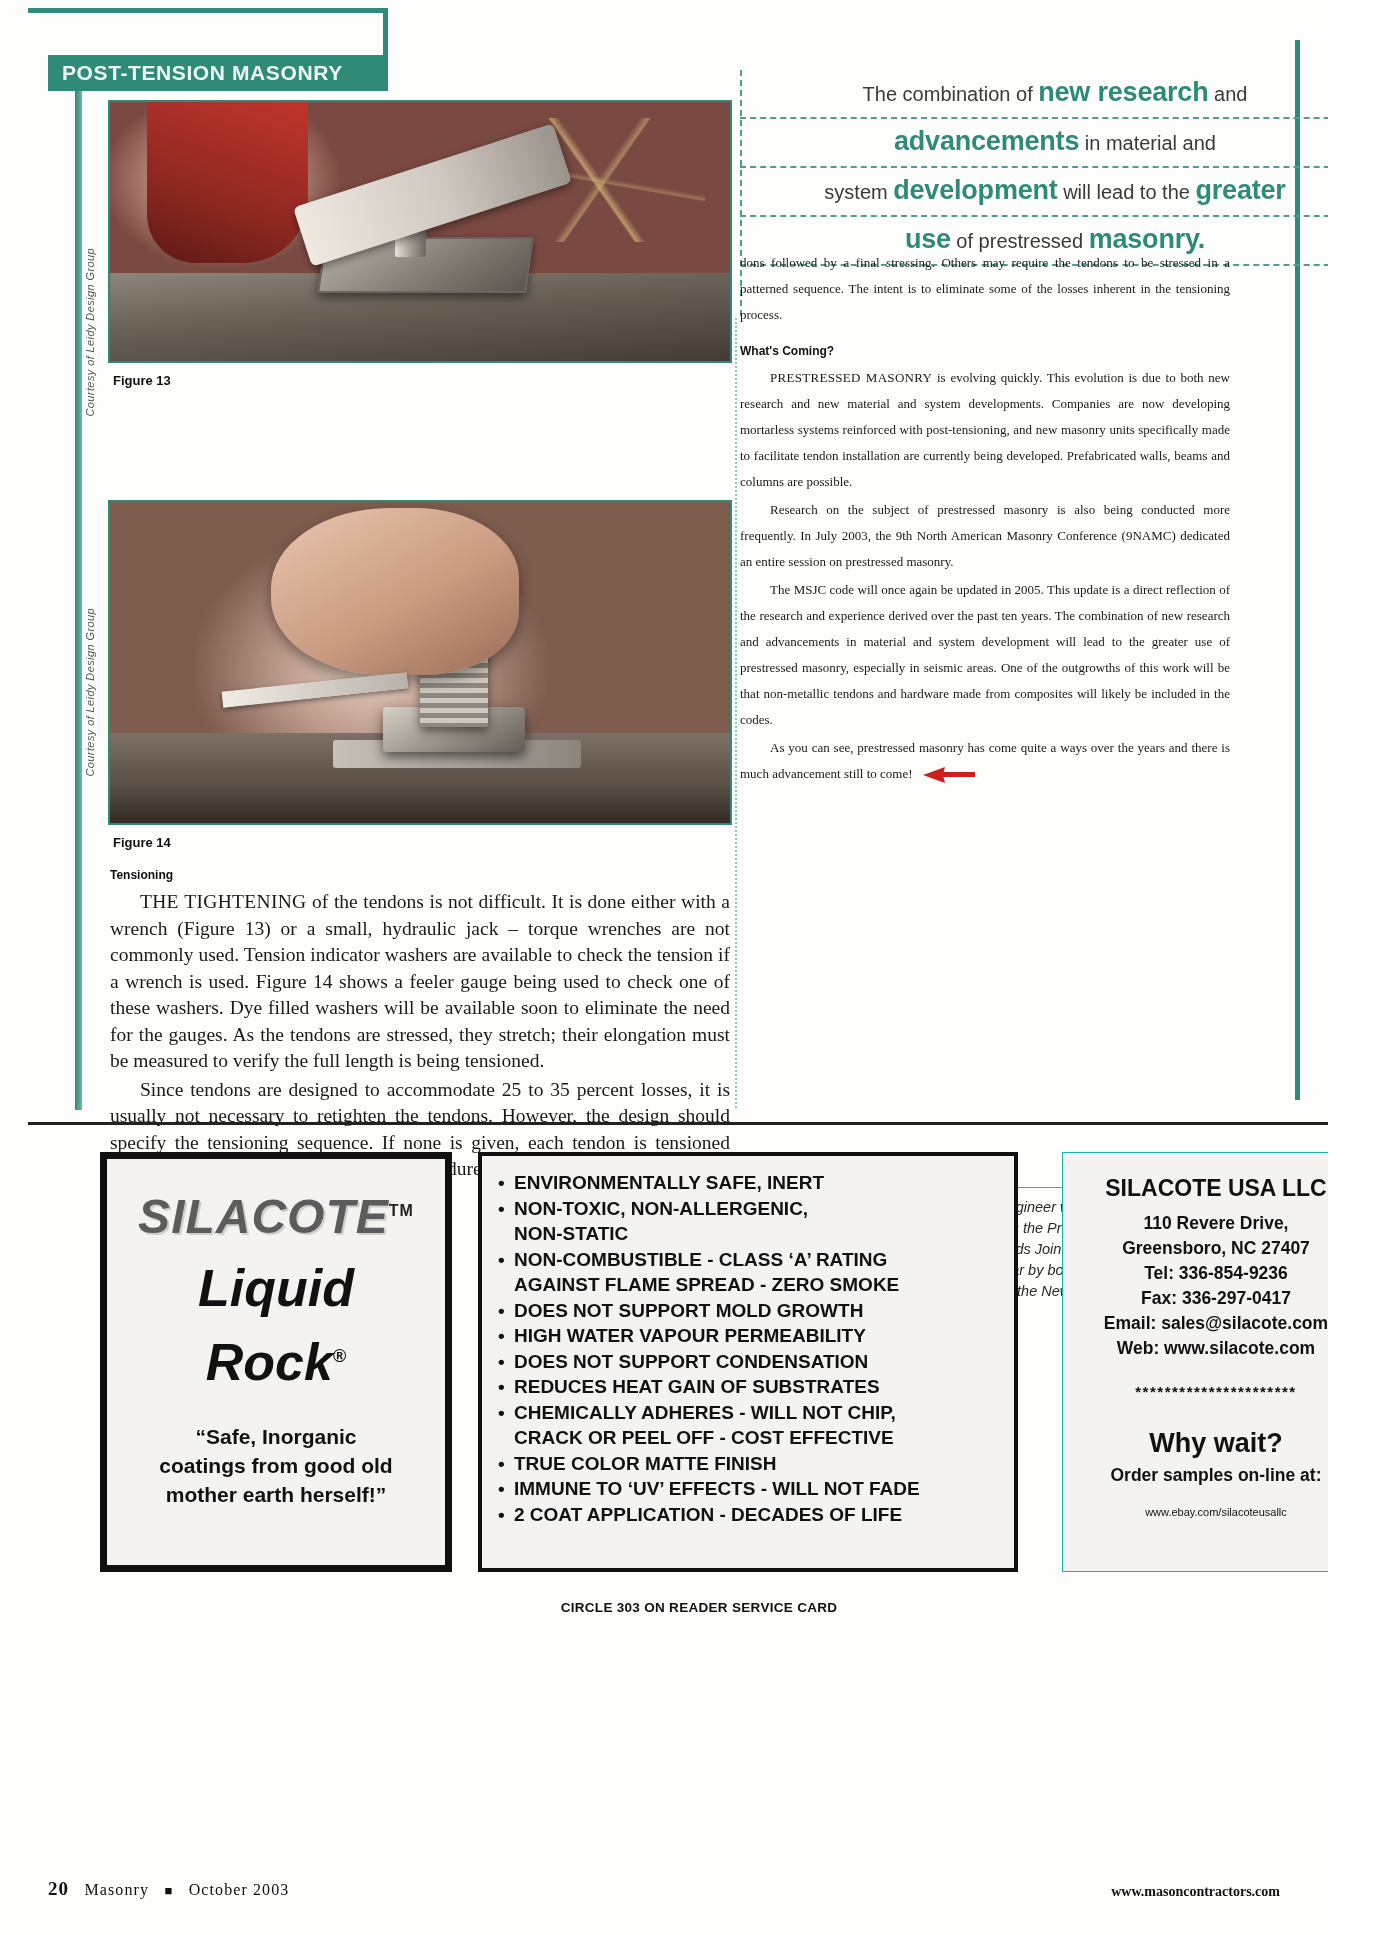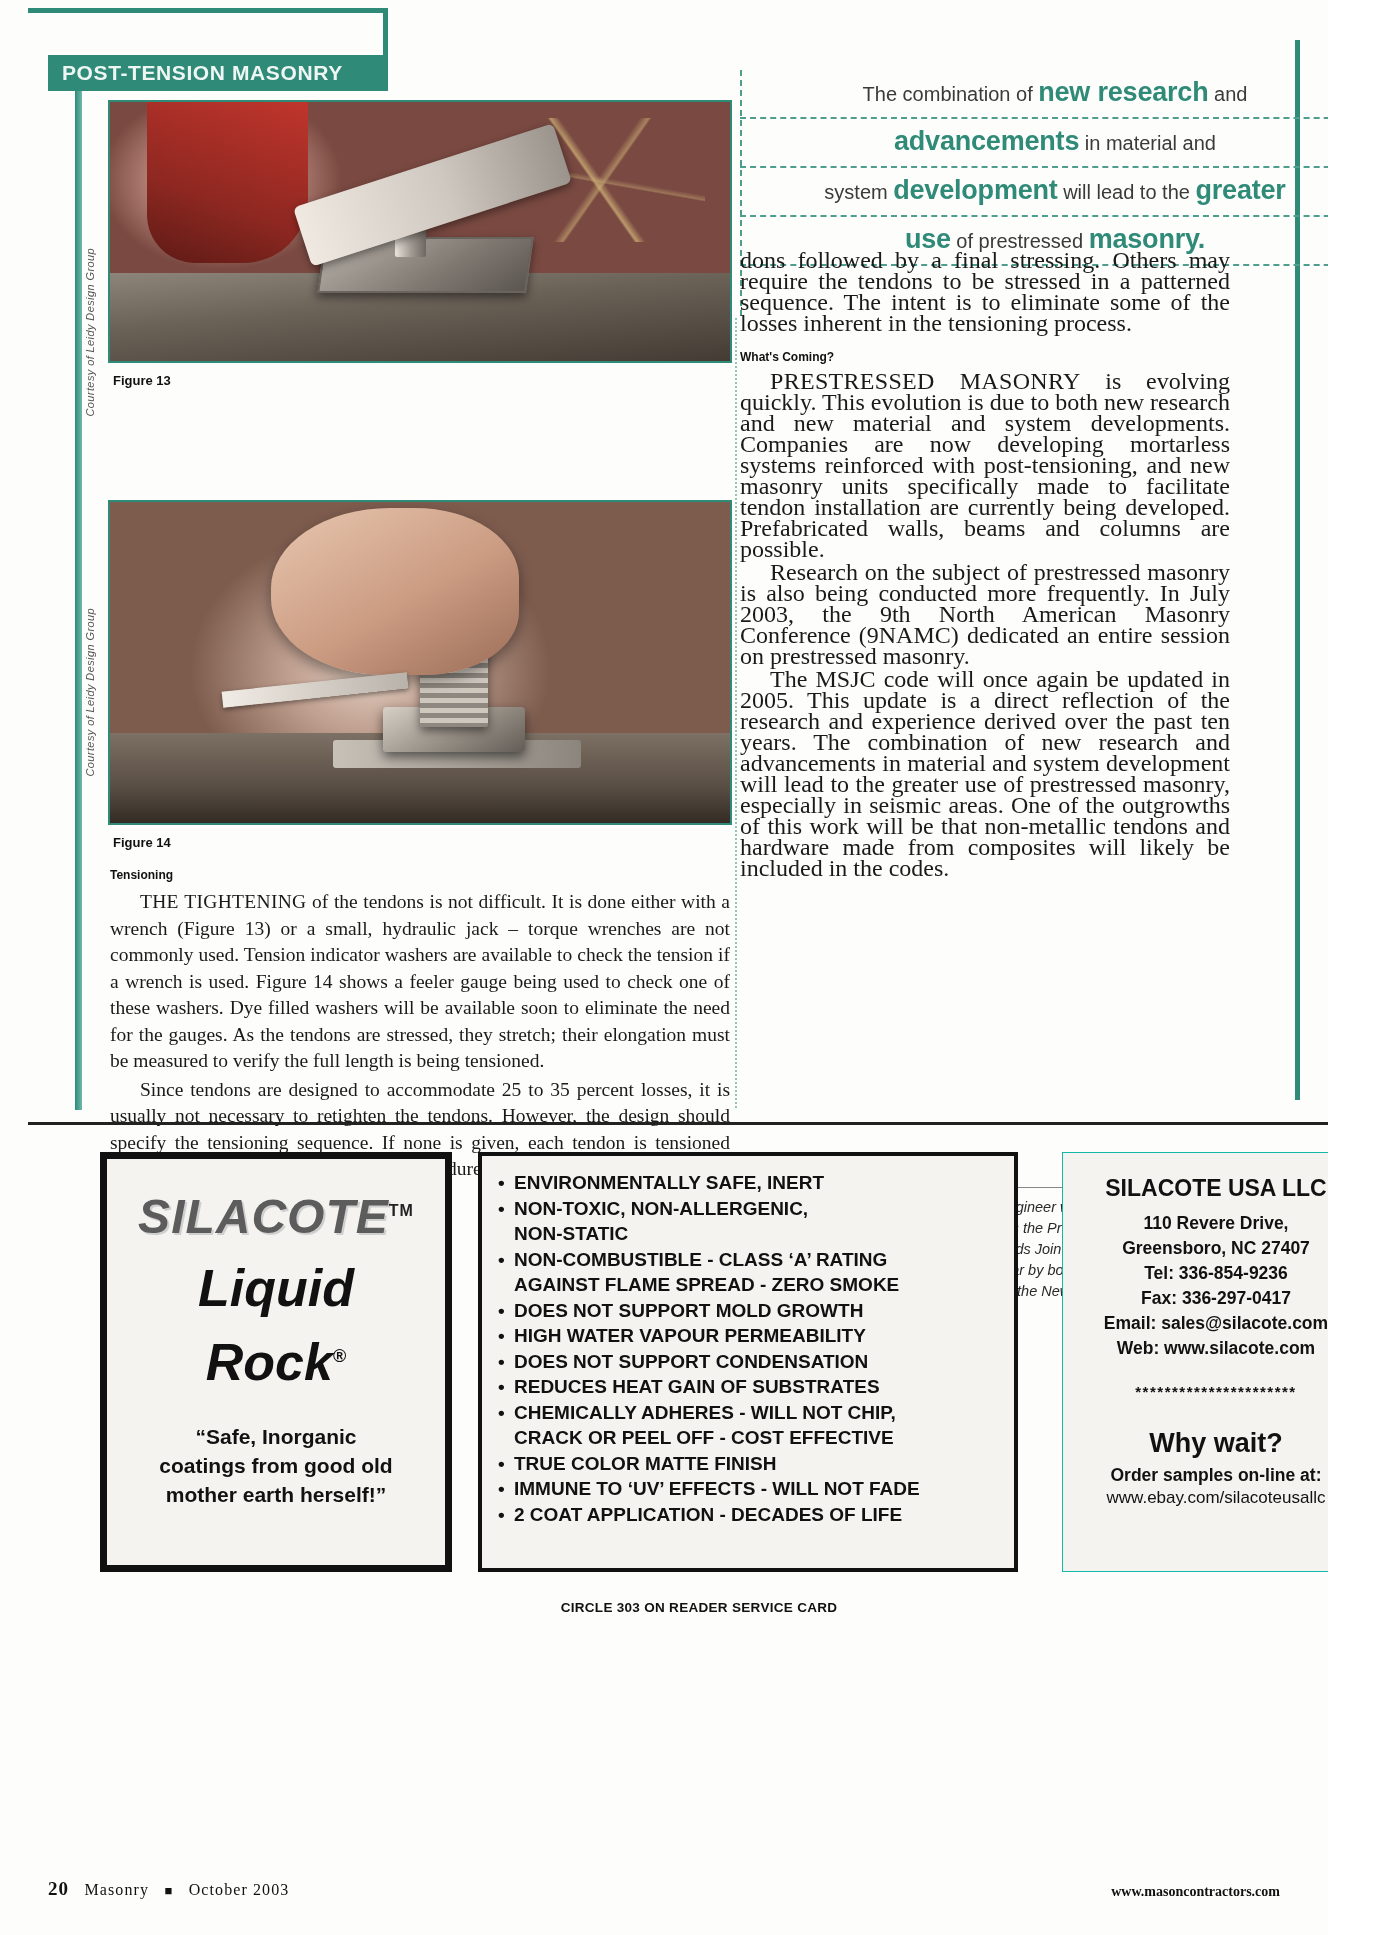--- a/index.html
+++ b/index.html
@@ -215,21 +215,21 @@
     font-variant: small-caps;
     letter-spacing: .3px;
   }
 
   
   .right-col {
     position: absolute;
     left: 740px; top: 250px;
     width: 490px;
   }
-  .right-col .body-p { font-size: 24px; line-height: 21px; }
+  .right-col .body-p { font-size: 13px; line-height: 26px; }
 
   
   .pullquote {
     position: absolute;
     left: 740px; top: 70px;
     width: 630px;
   }
   .pq-line {
     font-family: "Liberation Sans", sans-serif;
     font-size: 20px;
@@ -374,21 +374,21 @@
   }
   .ct-line {
     font-weight: bold; font-size: 17.5px; line-height: 25px; color: #111;
   }
   .ct-stars {
     font-size: 15px; letter-spacing: 1.5px; color: #111; margin: 22px 0 20px 0;
     font-weight: bold; overflow: hidden; white-space: nowrap;
   }
   .ct-why { font-weight: bold; font-size: 27px; color: #111; margin-bottom: 6px; margin-top: 28px; }
   .ct-order { font-weight: bold; font-size: 17.5px; color: #111; }
-  .ct-url { font-size: 17px; color: #111; margin-top: 2px; }
+  .ct-url { font-size: 11px; color: #111; margin-top: 20px; }
 
   .circle-line {
     position: absolute;
     left: 0; top: 1600px; width: 1398px;
     text-align: center;
     font-family: "Liberation Sans", sans-serif;
     font-weight: bold;
     font-size: 13.5px;
     letter-spacing: .3px;
     color: #111;
@@ -467,20 +467,24 @@
     <p class="body-p" id="lp1"><span class="smallcaps">THE TIGHTENING</span> of the tendons is not difficult. It is done either with a wrench (Figure 13) or a small, hydraulic jack – torque wrenches are not commonly used. Tension indicator washers are available to check the tension if a wrench is used. Figure 14 shows a feeler gauge being used to check one of these washers. Dye filled washers will be available soon to eliminate the need for the gauges. As the tendons are stressed, they stretch; their elongation must be measured to verify the full length is being tensioned.</p>
     <p class="body-p">Since tendons are designed to accommodate 25 to 35 percent losses, it is usually not necessary to retighten the tendons. However, the design should specify the tensioning sequence. If none is given, each tendon is tensioned fully one at a time. However, other procedures are possible. Some engineers may require partial tensioning of all ten-</p>
   </div>
 
   <div class="right-col">
     <p class="body-p" style="text-indent:0">dons followed by a final stressing. Others may require the tendons to be stressed in a patterned sequence. The intent is to eliminate some of the losses inherent in the tensioning process.</p>
     <div class="sub-head" style="margin-top:16px;">What's Coming?</div>
     <p class="body-p" id="rp1"><span class="smallcaps">PRESTRESSED MASONRY</span> is evolving quickly. This evolution is due to both new research and new material and system developments. Companies are now developing mortarless systems reinforced with post-tensioning, and new masonry units specifically made to facilitate tendon installation are currently being developed. Prefabricated walls, beams and columns are possible.</p>
     <p class="body-p">Research on the subject of prestressed masonry is also being conducted more frequently. In July 2003, the 9th North American Masonry Conference (9NAMC) dedicated an entire session on prestressed masonry.</p>
     <p class="body-p">The MSJC code will once again be updated in 2005. This update is a direct reflection of the research and experience derived over the past ten years. The combination of new research and advancements in material and system development will lead to the greater use of prestressed masonry, especially in seismic areas. One of the outgrowths of this work will be that non-metallic tendons and hardware made from composites will likely be included in the codes.</p>
+    <p class="body-p" id="rp4">As you can see, prestressed masonry has come quite a ways over the years and there is much advancement still to come!<svg width="52" height="18" viewBox="0 0 52 18" class="red-arrow">
+          <path d="M0 9 L22 1 L20 9 L22 17 Z" fill="#cc1f1f"></path>
+          <rect x="20" y="6" width="32" height="5" fill="#cc1f1f"></rect>
+        </svg></p>
   </div>
 
   <div class="bio">
     <b>David T. Biggs,</b><span> P.E., is a structural engineer with Ryan-Biggs Associates, P.C. in Troy, N.Y. He chairs the Prestressed Masonry Subcommittee of the Masonry Standards Joint Committee (ACI 530). He was selected 2003 Engineer of the Year by both the New York State Society of Professional Engineers and the New York Association of Consulting Engineers.</span>
   </div>
 
   <div class="ad-divider"></div>
 
   <div class="ad-logo">
     <div class="sil-word">

